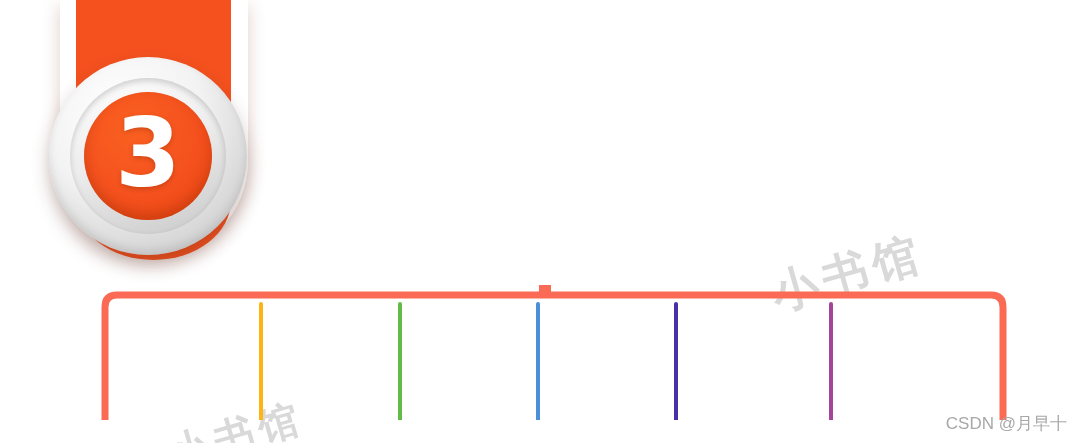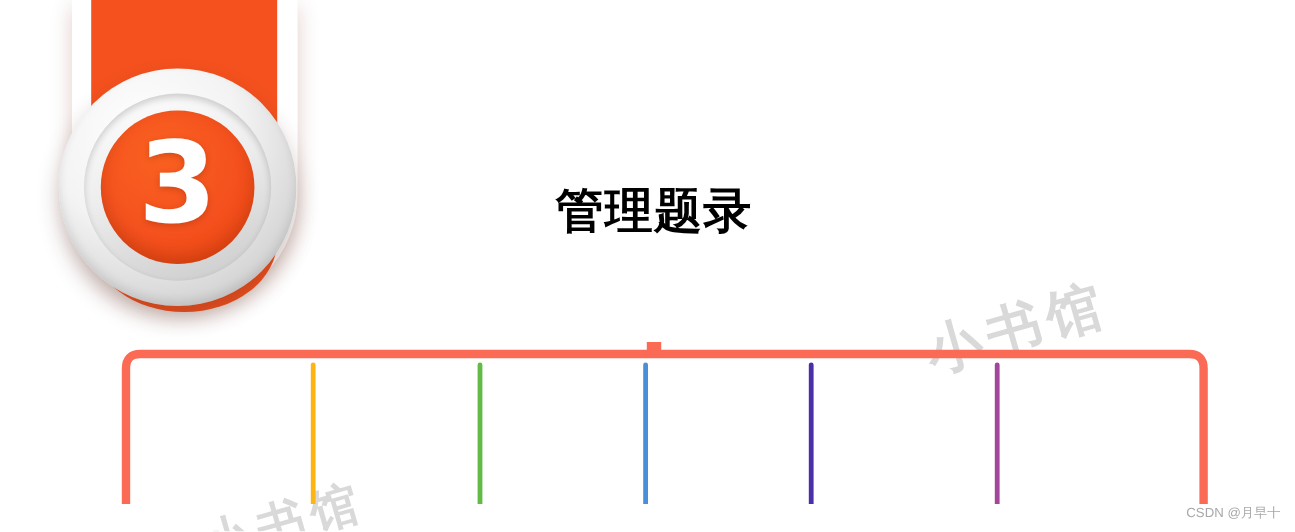--- a/index.html
+++ b/index.html
@@ -128,21 +128,21 @@
     left: 0;
     top: 270px;
     width: 1079px;
     height: 150px;
   }
 
   .attribution {
     position: absolute;
     right: 12px;
     bottom: 8px;
-    font-size: 11px;
+    font-size: 17px;
     color: #a8a8a8;
     white-space: nowrap;
   }
 </style>
 </head>
 <body>
 
 <div id="stage">
 
   <div class="watermark wm-top">小书馆</div>
@@ -153,21 +153,20 @@
   <div class="banner-tail"></div>
 
   <div class="medallion-wrap">
     <div class="ring-outer"></div>
     <div class="ring-inner"></div>
     <div class="disc">
       <span class="disc-number">3</span>
     </div>
   </div>
 
-  <div class="title">管理题录</div>
 
   <div id="tree">
     <svg id="tree-svg" width="1079" height="150">
         <path d="M 105 348 L 105 37 Q 105 25 117 25 L 991 25 Q 1003 25 1003 37 L 1003 348" stroke="#fa6a55" stroke-width="7" fill="none" stroke-linecap="round" stroke-linejoin="round"></path>
         <rect x="539" y="15" width="12" height="12" fill="#fa6a55"></rect>
         <path d="M 261 34 L 261 348" stroke="#fcb515" stroke-width="4" fill="none" stroke-linecap="round" stroke-linejoin="round"></path>
         <path d="M 400 34 L 400 348" stroke="#62bb46" stroke-width="4" fill="none" stroke-linecap="round" stroke-linejoin="round"></path>
         <path d="M 538 34 L 538 348" stroke="#4a90d9" stroke-width="4" fill="none" stroke-linecap="round" stroke-linejoin="round"></path>
         <path d="M 676 34 L 676 348" stroke="#4b2fa8" stroke-width="4" fill="none" stroke-linecap="round" stroke-linejoin="round"></path>
         <path d="M 831 34 L 831 348" stroke="#a2459b" stroke-width="4" fill="none" stroke-linecap="round" stroke-linejoin="round"></path>

